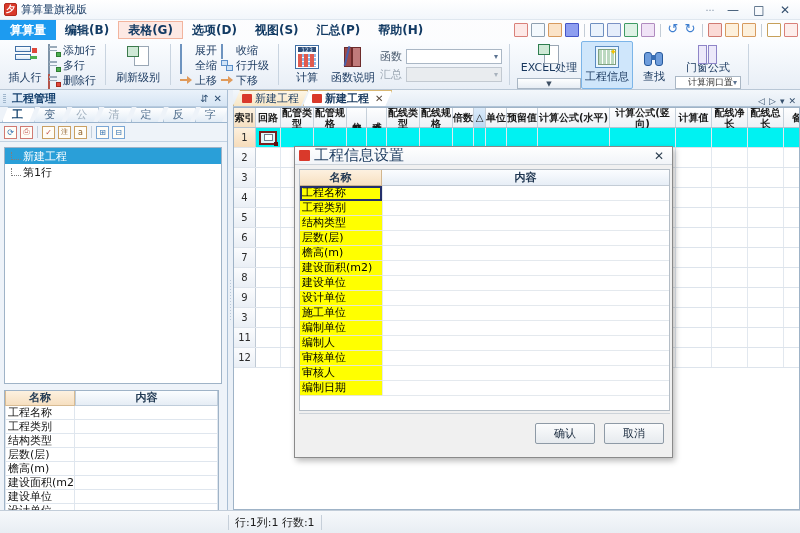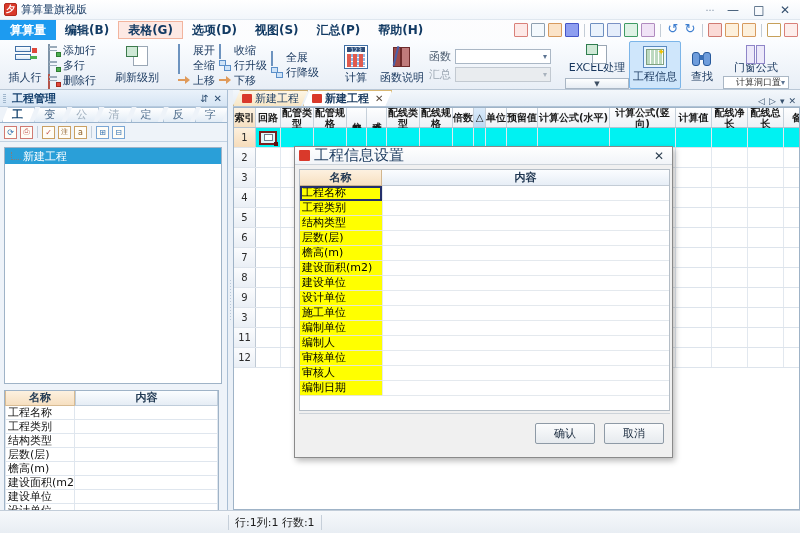--- a/index.html
+++ b/index.html
@@ -389,30 +389,20 @@
         </div>
         <div class="smallbtn">
           <span class="ico ico-sm"><span class="tree-ico"></span></span>
           <span class="lbl">行升级</span>
         </div>
         <div class="smallbtn">
           <span class="ico ico-sm arrow-r"></span>
           <span class="lbl">下移</span>
         </div>
       </div>
-      <div class="smallcol">
-        <div class="smallbtn">
-          <span class="ico ico-sm"><span class="grid-ico"></span></span>
-          <span class="lbl">全展</span>
-        </div>
-        <div class="smallbtn">
-          <span class="ico ico-sm"><span class="tree-ico"></span></span>
-          <span class="lbl">行降级</span>
-        </div>
-      </div>
     </div>
 
     <div class="rsep"></div>
 
     <div class="rgroup">
       <div class="bigbtn">
         <span class="ico ic-calc">
           <span style="position:absolute;left:2px;top:1px;width:18px;height:5px;background:#2f4f7a;color:#cfe6fb;font-size:6px;text-align:center;line-height:5px">123</span>
           <span style="position:absolute;left:2px;top:8px;width:18px;height:13px;
             background:
@@ -531,20 +521,24 @@
       <div class="ptb" style="font-size:8px">a</div>
       <div class="ptbsep"></div>
       <div class="ptb" style="border-color:#7aa6d4;color:#2f6fb0">⊞</div>
       <div class="ptb" style="border-color:#7aa6d4;color:#2f6fb0">⊟</div>
     </div>
 
     <div class="tree">
       <div class="tnode sel">
         <span class="stem"></span>
         <span>新建工程</span>
+      </div>
+      <div class="tnode">
+        <span class="stem"></span>
+        <span>第1行</span>
       </div>
     </div>
 
     <div class="proptable">
       <div class="pth">
         <div class="c1">名称</div>
         <div class="c2">内容</div>
       </div>
       <div id="prop-rows">
           <div class="ptr">

